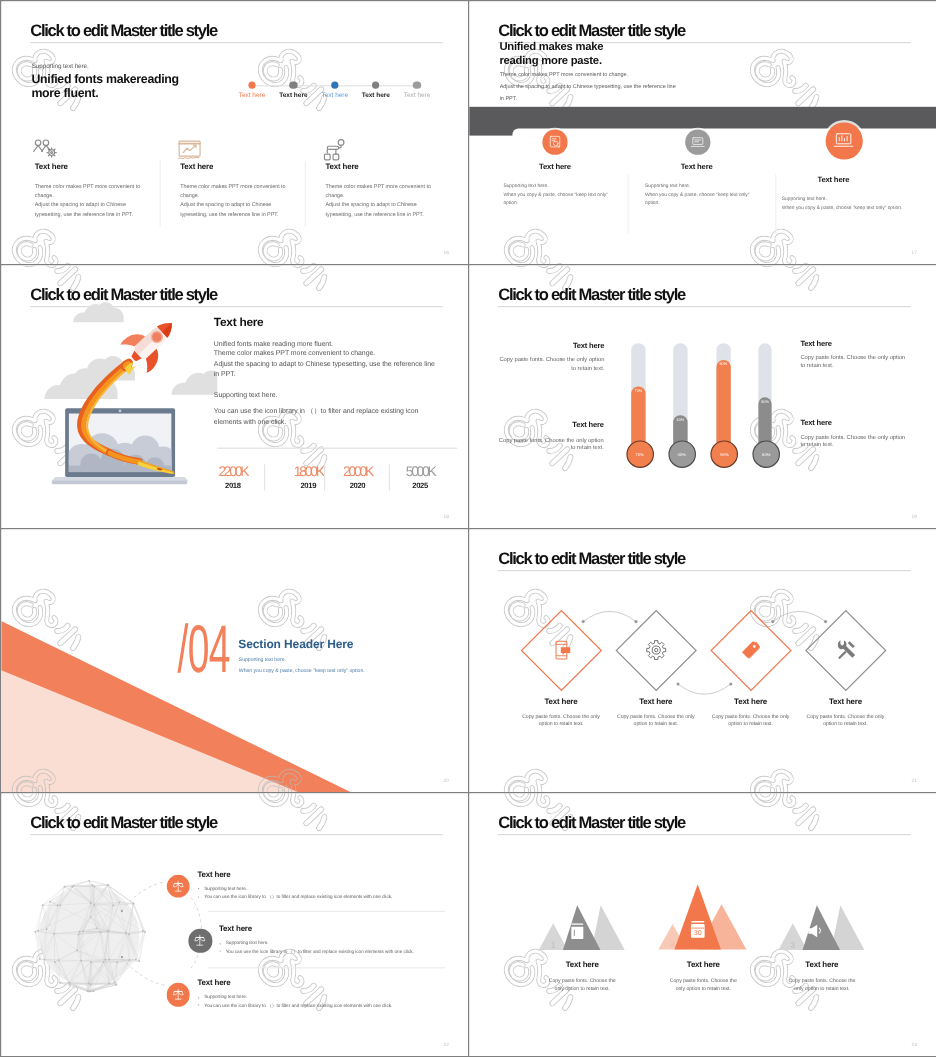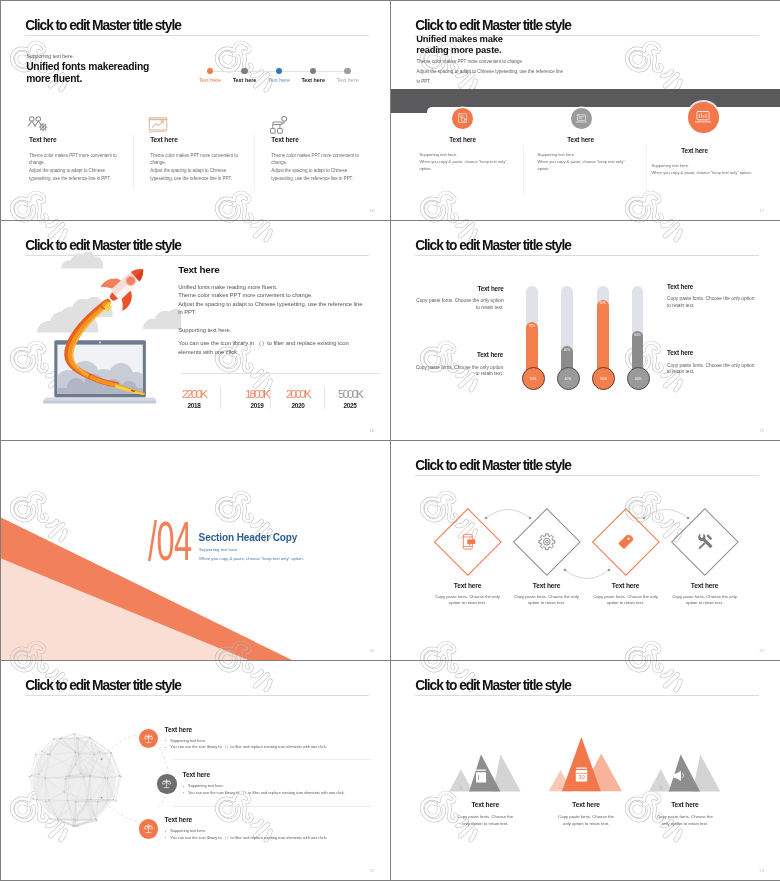--- a/index.html
+++ b/index.html
@@ -492,21 +492,21 @@
         <svg class="wmsvg" width="389" height="219">
           <use href="#wmunit" transform="translate(31,-109)"></use>
           <use href="#wmunit" transform="translate(236,-109)"></use>
           <use href="#wmunit" transform="translate(31,41)"></use>
           <use href="#wmunit" transform="translate(236,41)"></use>
           <use href="#wmunit" transform="translate(31,191)"></use>
           <use href="#wmunit" transform="translate(236,191)"></use>
         </svg>
       </div>
     <div class="s5-num">/04</div>
-    <div class="s5-hd">Section Header Copy</div>
+    <div class="s5-hd">Section Header Here</div>
     <div class="s5-s1">Supporting text here.</div>
     <div class="s5-s2">When you copy &amp; paste, choose "keep text only" option.</div>
     <div class="pg">20</div>
   </div>
   <div class="slide" id="s6">
     <div class="wm">
         <svg class="wmsvg" width="389" height="219">
           <use href="#wmunit" transform="translate(51,-109)"></use>
           <use href="#wmunit" transform="translate(256,-109)"></use>
           <use href="#wmunit" transform="translate(51,41)"></use>

